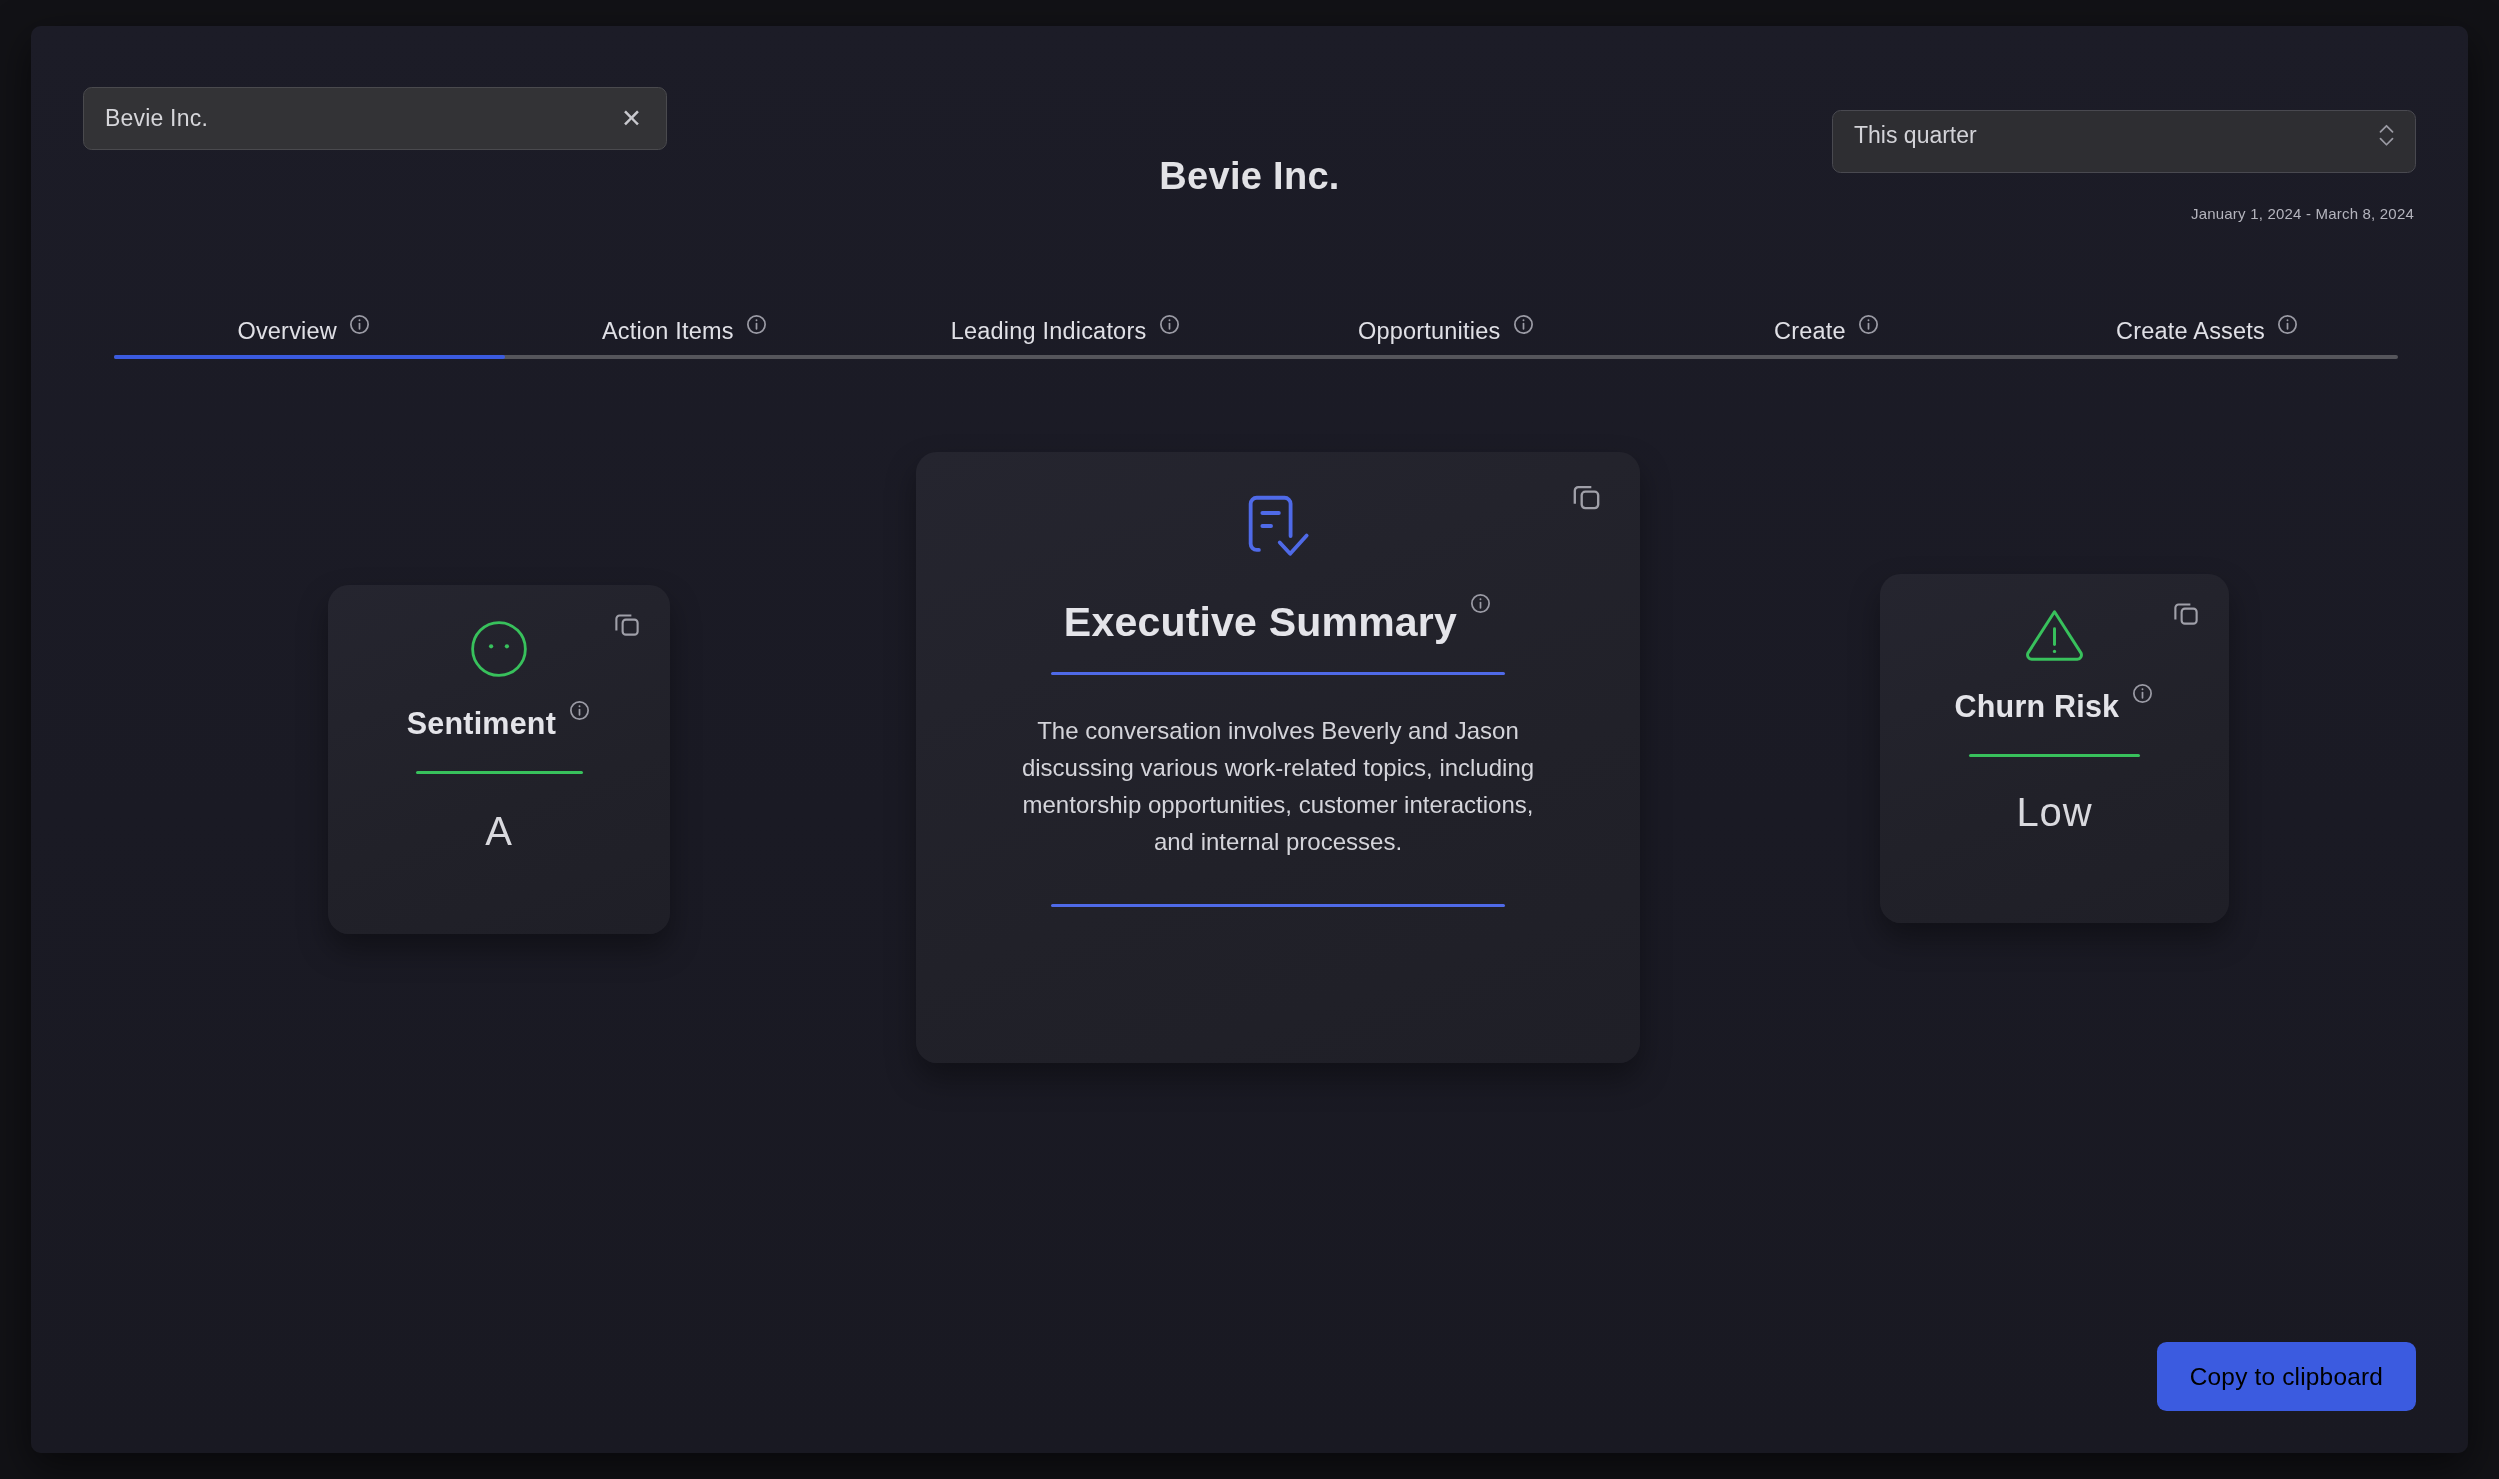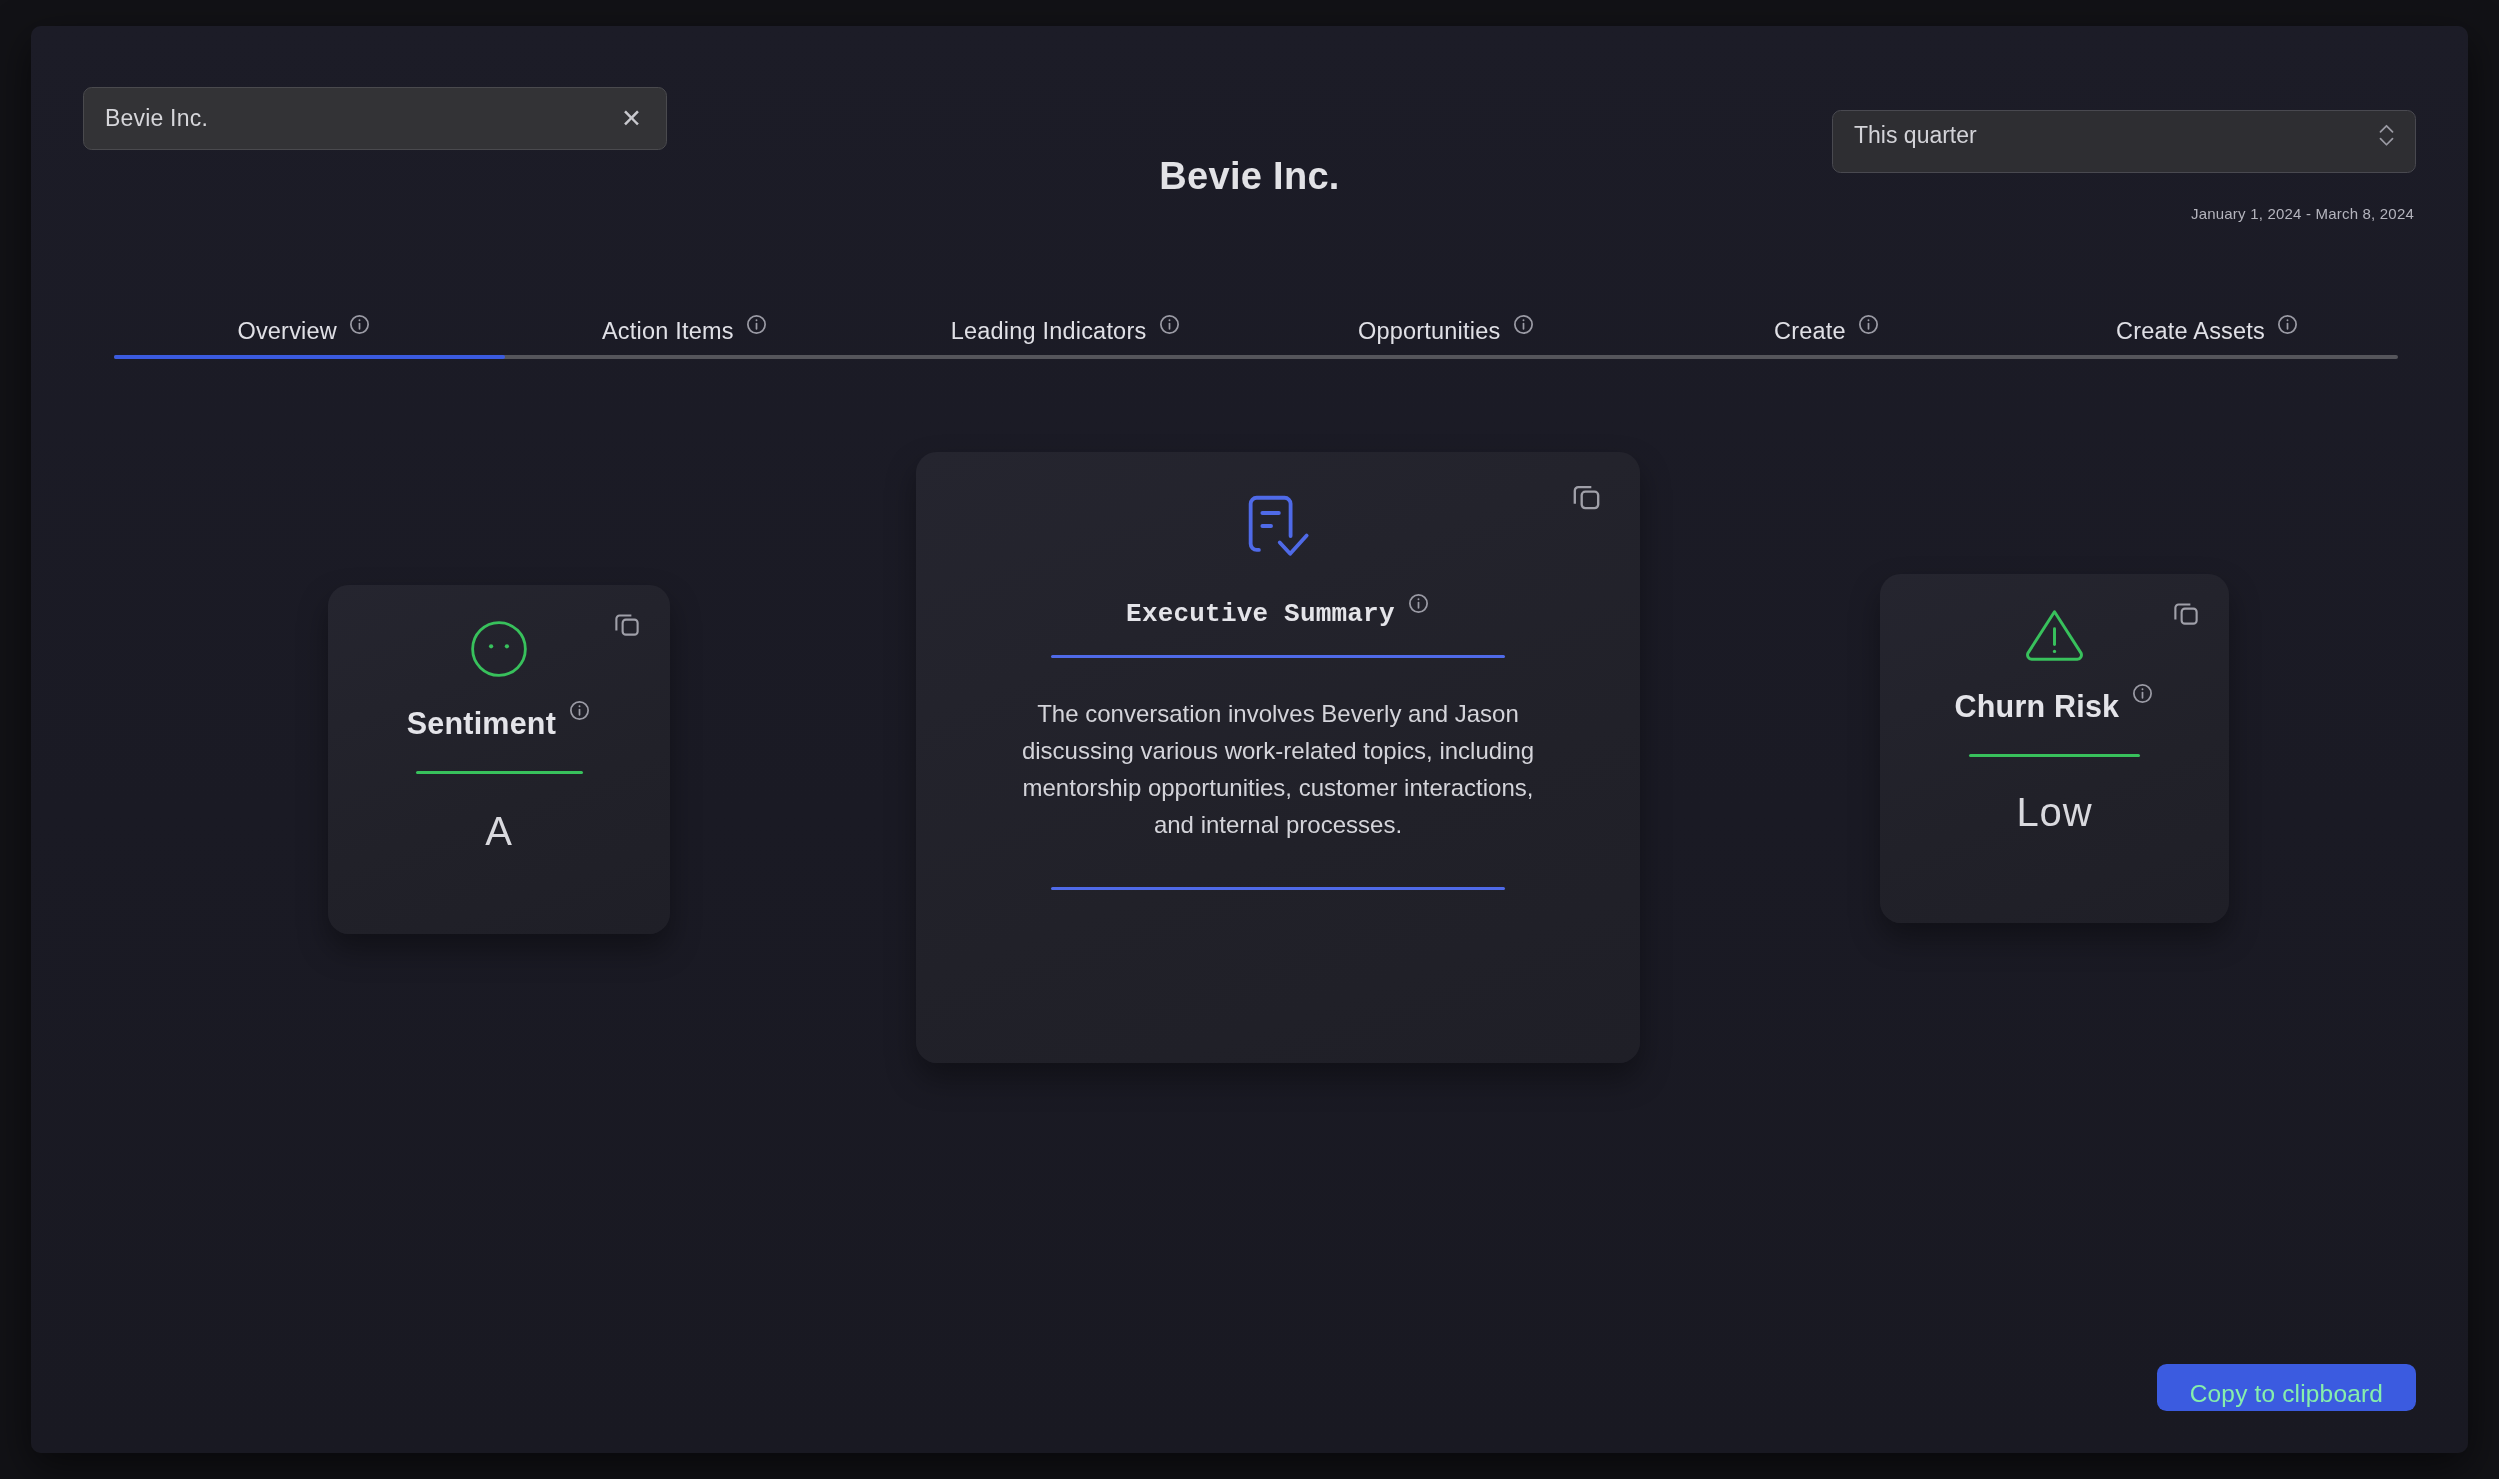--- a/index.html
+++ b/index.html
@@ -185,21 +185,21 @@
     display: flex;
     align-items: flex-start;
     gap: 12.2px;
   }
   .card-heading {
     color: #e4e4e9;
     font-size: 30.5px;
     font-weight: bold;
     letter-spacing: 0.2px;
   }
-  .card-summary .card-heading { font-size: 26px; font-family: Liberation Mono, monospace; }
+  .card-summary .card-heading { font-size: 41px; }
 
   .divider { height: 2.6px; border-radius: 1.7px; }
   .divider-green { background: #38c15c; }
   .divider-blue  { background: #4f6ae8; }
 
   .card-value {
     color: #d9d9de;
     font-size: 40px;
     font-weight: 300;
     letter-spacing: 0.9px;
@@ -231,25 +231,25 @@
   .card-summary .divider { width: 454px; margin-top: 26px; }
   .card-summary .summary-text { margin-top: 37px; }
   .card-summary .divider-bottom { width: 454px; margin-top: 44px; }
 
   
   .copy-clipboard-btn {
     position: absolute;
     right: 52px;
     bottom: 42px;
     background: #3b5be0;
-    color: #86efac;
+    color: #000000;
     border: none;
     border-radius: 9.6px;
     padding: 16px 33px;
-    height: 47px;
+    height: 69px;
     font-size: 24.4px;
     font-family: "Liberation Sans", sans-serif;
     letter-spacing: 0.2px;
     cursor: pointer;
   }
 </style>
 </head>
 <body>
 
 <div id="app">

